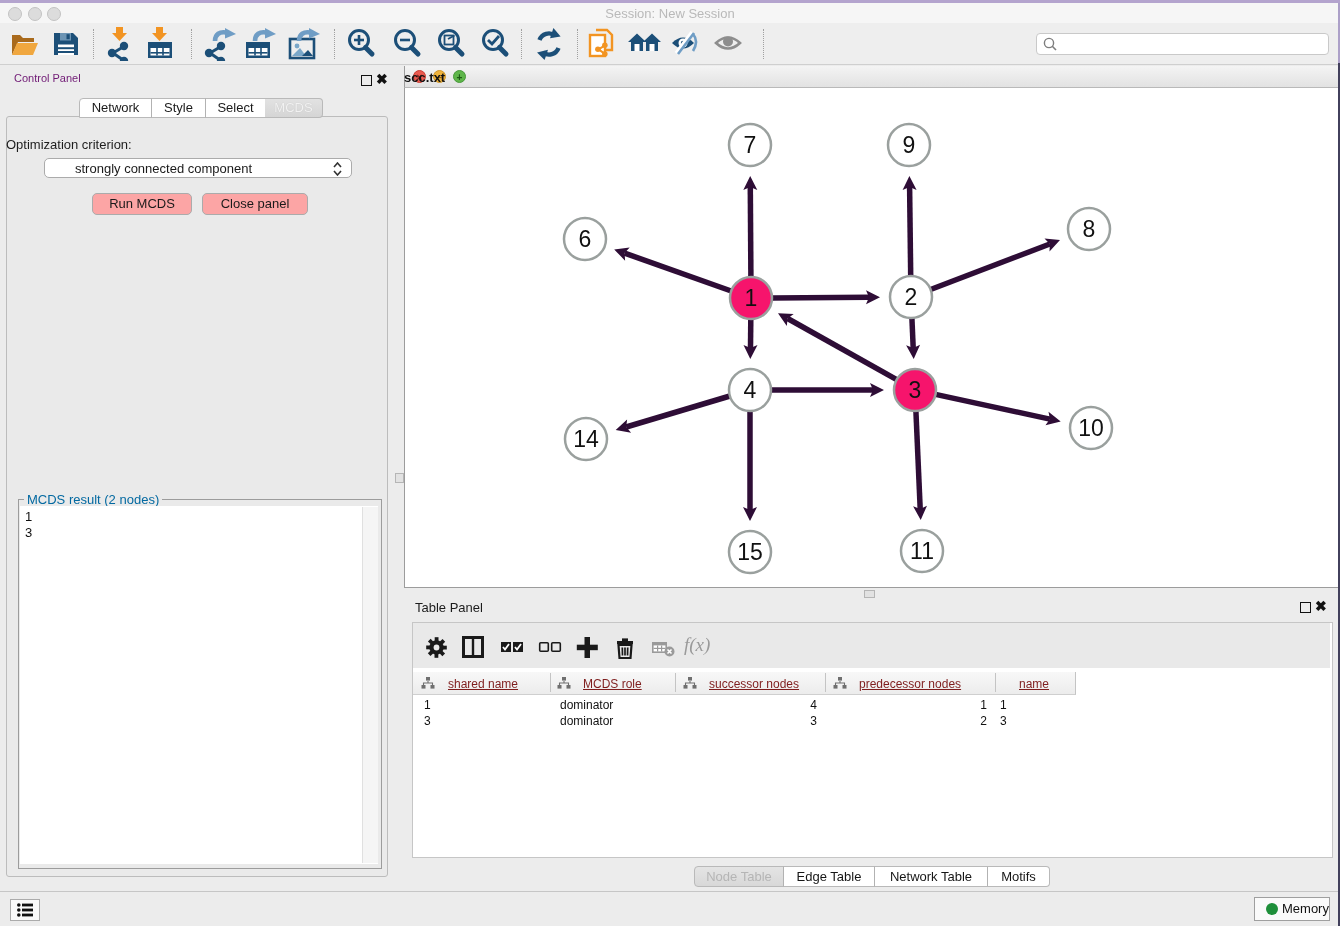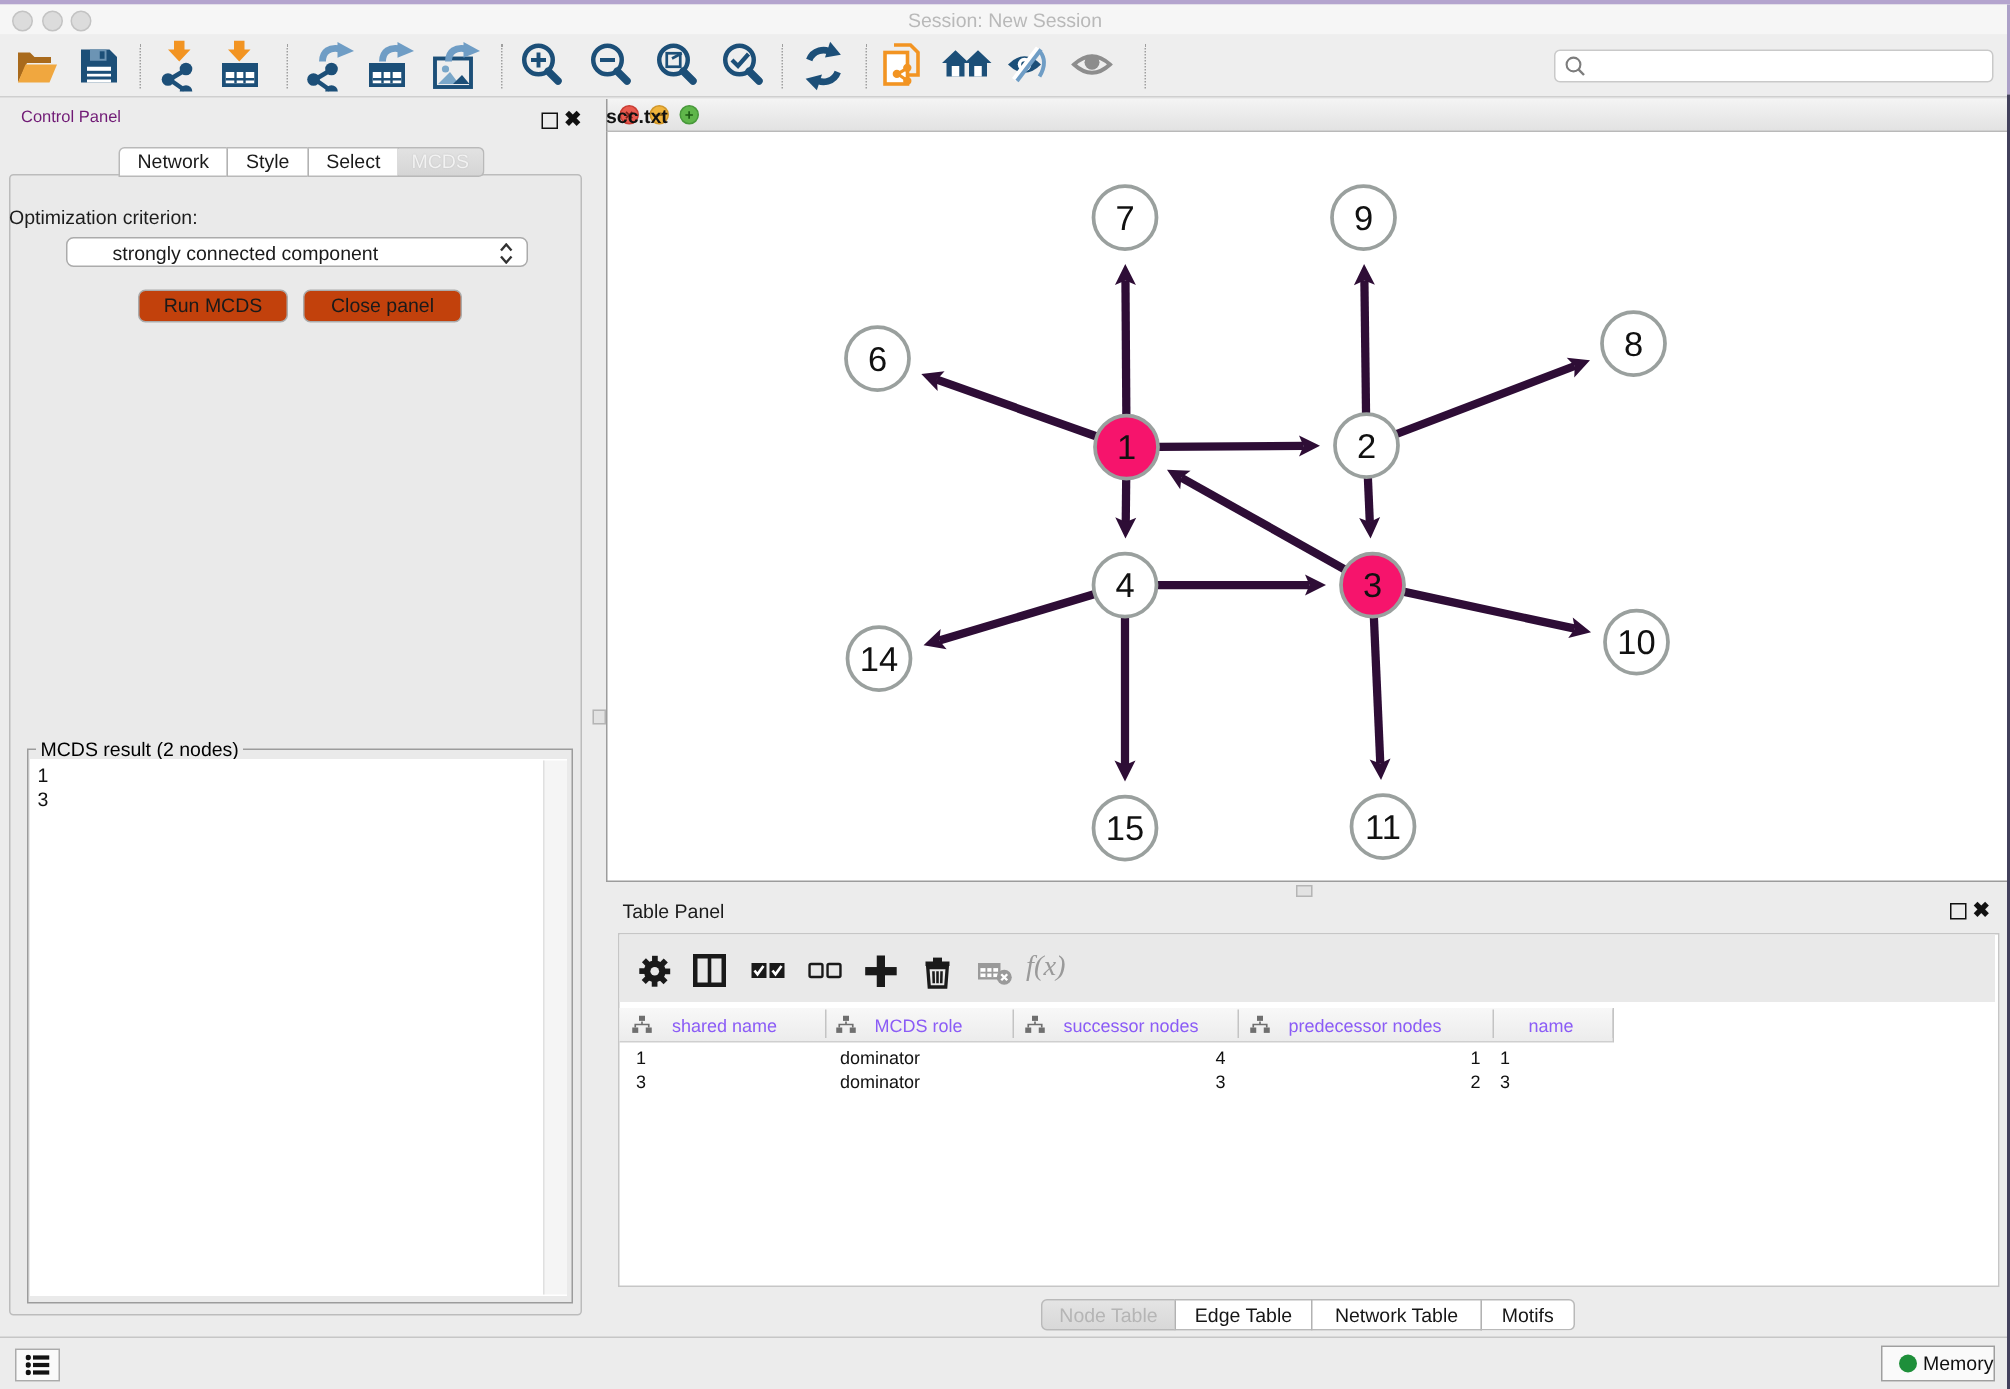--- a/index.html
+++ b/index.html
@@ -19,38 +19,38 @@
   
   #cp-title{left:14px;top:72px;font-size:11px;color:#701a75;}
   .sqicon{width:9px;height:9px;border:1.5px solid #111;top:75px;}
   .xicon{font-size:14px;color:#111;font-weight:bold;top:71px;}
   #cp-content{left:6px;top:116px;width:380px;height:759px;border:1px solid #bcbcbc;border-radius:3px;background:#eaeaea;}
   .tab{position:absolute;top:98px;height:18px;border:1px solid #b9b9b9;background:#fff;
        font-size:13px;color:#1a1a1a;text-align:center;line-height:18px;font-weight:500;}
   #optlabel{left:6px;top:137px;width:380px;font-size:13px;color:#1d1d1d;}
   #dropdown{left:44px;top:158px;width:308px;height:20px;background:#fff;border:1px solid #ababab;border-radius:5px;
             font-size:13px;color:#1a1a1a;line-height:20px;padding-left:30px;box-sizing:border-box;}
-  .btn{position:absolute;height:20px;background:#c2410c;border:1px solid #ababab;border-radius:5px;
+  .btn{position:absolute;height:20px;background:#fca5a5;border:1px solid #ababab;border-radius:5px;
        font-size:13px;color:#1a1a1a;text-align:center;line-height:19px;}
   #groupbox{left:18px;top:499px;width:362px;height:368px;border:1px solid #9c9c9c;}
-  #grouptitle{left:24px;top:492px;background:#eaeaea;padding:0 3px;font-size:13px;color:#000000;}
+  #grouptitle{left:24px;top:492px;background:#eaeaea;padding:0 3px;font-size:13px;color:#0369a1;}
   #resultarea{left:20px;top:506px;width:358px;height:358px;background:#fff;font-size:13px;line-height:16px;color:#111;padding:3px 0 0 5px;box-sizing:border-box;}
   #resultscroll{left:362px;top:507px;width:15px;height:356px;background:#f5f5f5;border-left:1px solid #e0e0e0;}
   
   #netbar{left:404px;top:66px;width:936px;height:22px;background:linear-gradient(#f4f4f4,#e2e2e2);border-bottom:1px solid #b9b9b9;border-left:1px solid #9c9c9c;box-sizing:border-box;}
   .light{width:13px;height:13px;border-radius:50%;top:70px;text-align:center;line-height:13px;font-size:10px;font-weight:bold;box-sizing:border-box;}
   #nettitle{left:404px;top:70px;width:936px;text-align:left;font-size:13px;font-weight:bold;color:#111;}
   #canvas{left:404px;top:88px;width:936px;height:500px;background:#fff;border-left:1px solid #9c9c9c;border-bottom:1px solid #9c9c9c;box-sizing:border-box;}
   
   #tp-title{left:415px;top:600px;font-size:13px;color:#1c1c1c;}
   #tp-box{left:412px;top:622px;width:919px;height:234px;background:#fff;border:1px solid #c6c6c6;}
   #tp-toolbar{left:413px;top:623px;width:917px;height:45px;background:#e9e9e9;}
   #thead{left:413px;top:672px;width:662px;height:22px;background:linear-gradient(#f8f8f8,#ececec);border-bottom:1px solid #cfcfcf;border-right:1px solid #c4c4c4;}
   .hsep{position:absolute;top:673px;width:0;height:19px;border-left:1px solid #c4c4c4;}
-  .hcell{position:absolute;top:677px;font-size:12px;color:#8b5cf6;}
+  .hcell{position:absolute;top:677px;font-size:12px;color:#7f1d1d;text-decoration:underline;}
   .cell{position:absolute;font-size:12px;color:#111;}
   
   .btab{position:absolute;top:866px;height:19px;border:1px solid #b9b9b9;background:#fff;
         font-size:13px;font-weight:400;color:#161616;text-align:center;line-height:19px;}
   #statusbar{left:0;top:891px;width:1340px;height:35px;background:#ececec;border-top:1px solid #c6c6c6;}
   #listbtn{left:10px;top:899px;width:28px;height:20px;background:#fafafa;border:1px solid #ababab;}
   #membtn{left:1254px;top:897px;width:74px;height:22px;background:#fafafa;border:1px solid #9f9f9f;font-size:13px;color:#111;}
 </style>
 </head>
 <body>

